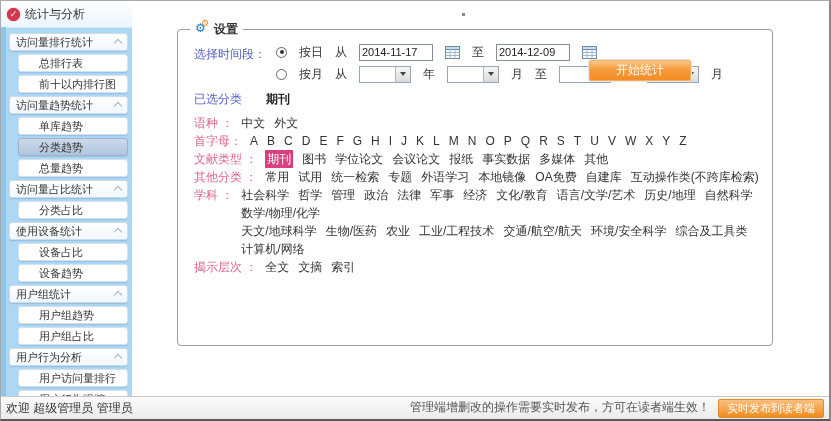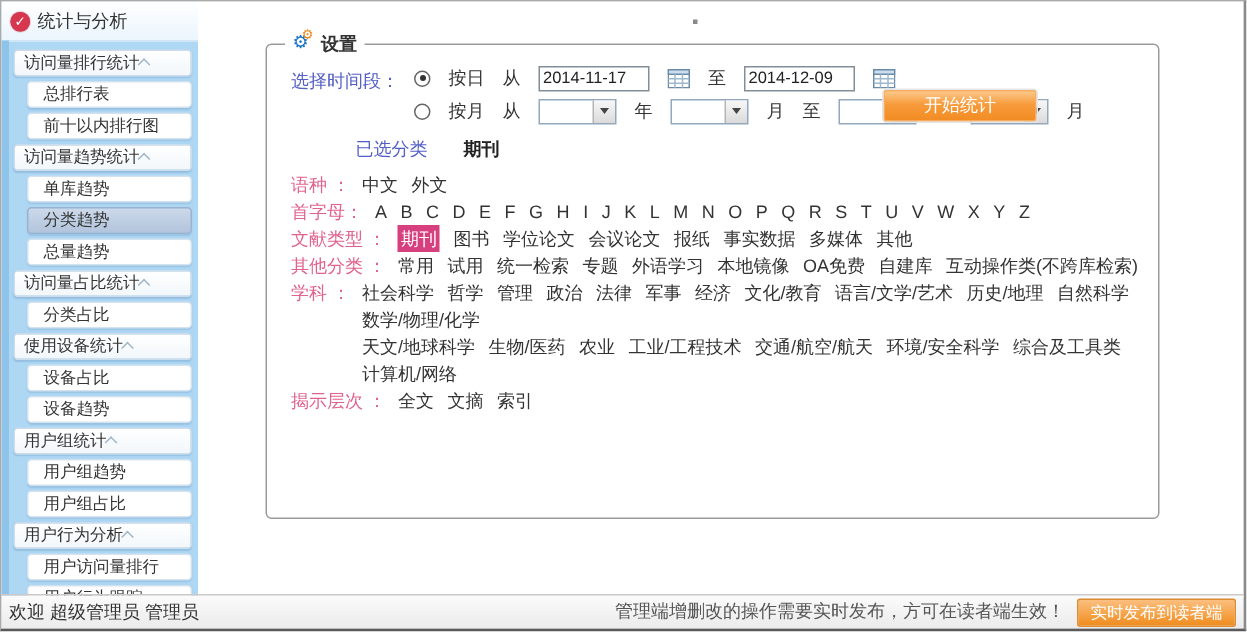--- a/index.html
+++ b/index.html
@@ -10,42 +10,42 @@
   .sidebar{position:absolute;left:0;top:0;width:131px;height:398px;background:#aed7f4;}
   .sidebar::before{content:"";position:absolute;left:0;top:26px;bottom:0;width:5px;background:#8ec3ea;}
   .sb-header{height:26px;background:linear-gradient(#ffffff,#eaf5fd);border-bottom:1px solid #d2e6f3;
     display:flex;align-items:center;gap:5px;padding-left:6px;}
   .chk{width:13px;height:13px;border-radius:50%;background:#d6374f;color:#fff;font-size:9px;
     line-height:13px;text-align:center;flex:0 0 auto;box-shadow:0 0 1px #a02;}
   .sb-title{color:#333;}
   .sb-body{position:relative;padding-top:5px;}
   .sb-group{background:linear-gradient(#ffffff,#f2f7fb);border:1px solid #ccdcea;border-radius:3px;
     margin:0 4px 3px 8px;height:14px;line-height:14px;padding:1px 6px;display:flex;
-    justify-content:flex-start;align-items:center;font-size:11px;color:#333;cursor:pointer;
+    justify-content:space-between;align-items:center;font-size:11px;color:#333;cursor:pointer;
     box-shadow:0 1px 1px rgba(110,155,195,.4);}
   .chev{width:5px;height:5px;border-top:1px solid #9fb6c9;border-left:1px solid #9fb6c9;
     transform:rotate(45deg);margin-top:2px;}
   .sb-item{background:#fff;border:1px solid #d4e2ee;border-radius:3px;margin:0 4px 3px 17px;
-    height:14px;line-height:14px;padding:1px 4px 1px 10px;font-size:11px;color:#333;cursor:pointer;
+    height:14px;line-height:14px;padding:1px 4px 1px 20px;font-size:11px;color:#333;cursor:pointer;
     box-shadow:0 1px 1px rgba(110,155,195,.35);}
   .sb-item.selected{background:linear-gradient(#ccd9ea,#b2c4dc);border-color:#9cb3cf;}
   .splitter{position:absolute;left:132px;top:116px;width:8px;height:38px;background:#fcfcfc;
     border:1px solid #a5a5a5;border-radius:2px;display:flex;align-items:center;justify-content:center;cursor:pointer;}
   .splitter-arrow{width:0;height:0;border-top:3px solid transparent;border-bottom:3px solid transparent;
     border-right:4px solid #555;}
   
   .main{position:absolute;left:131px;top:0;right:0;height:398px;background:#fff;}
   .dot{position:absolute;left:330px;top:12px;width:3px;height:3px;background:#8a8a8a;}
   .fieldset{position:absolute;left:45px;top:28px;width:594px;height:315px;border:1px solid #9b9b9b;border-radius:4px;}
   .legend{position:absolute;top:-9px;left:12px;background:#fff;padding:0 5px;display:flex;gap:3px;
     align-items:center;font-weight:bold;color:#333;}
   .gear{position:relative;width:16px;height:14px;}
   .g1{position:absolute;left:0;top:-2px;color:#1b74c4;font-size:12px;}
   .g2{position:absolute;left:6px;top:-5px;color:#ef8b1d;font-size:9px;}
-  .lbl-blue{color:#5560c6;white-space:nowrap;margin-left:43px;}
+  .lbl-blue{color:#5560c6;white-space:nowrap;}
   .time-row{position:relative;margin:12px 0 0 16px;display:flex;}
   .time-row .lbl-blue{margin:4px 10px 0 0;}
   .time-line{display:flex;align-items:center;gap:12px;height:20px;margin-bottom:2px;}
   .opt-lbl{cursor:pointer;}
   .radio{width:9px;height:9px;border:1px solid #666;border-radius:50%;background:#fff;cursor:pointer;flex:0 0 auto;}
   .radio.checked::after{content:"";display:block;width:4px;height:4px;margin:2.5px;background:#333;border-radius:50%;}
   .date-input{width:68px;height:15px;border:1px solid #828d99;font-size:11px;padding:0 2px;
     font-family:inherit;color:#222;box-sizing:content-box;}
   .cal{display:inline-flex;cursor:pointer;}
   .sel{width:52px;height:17px;border:1px solid #93a8bd;background:#fff;display:flex;box-sizing:border-box;cursor:pointer;}

